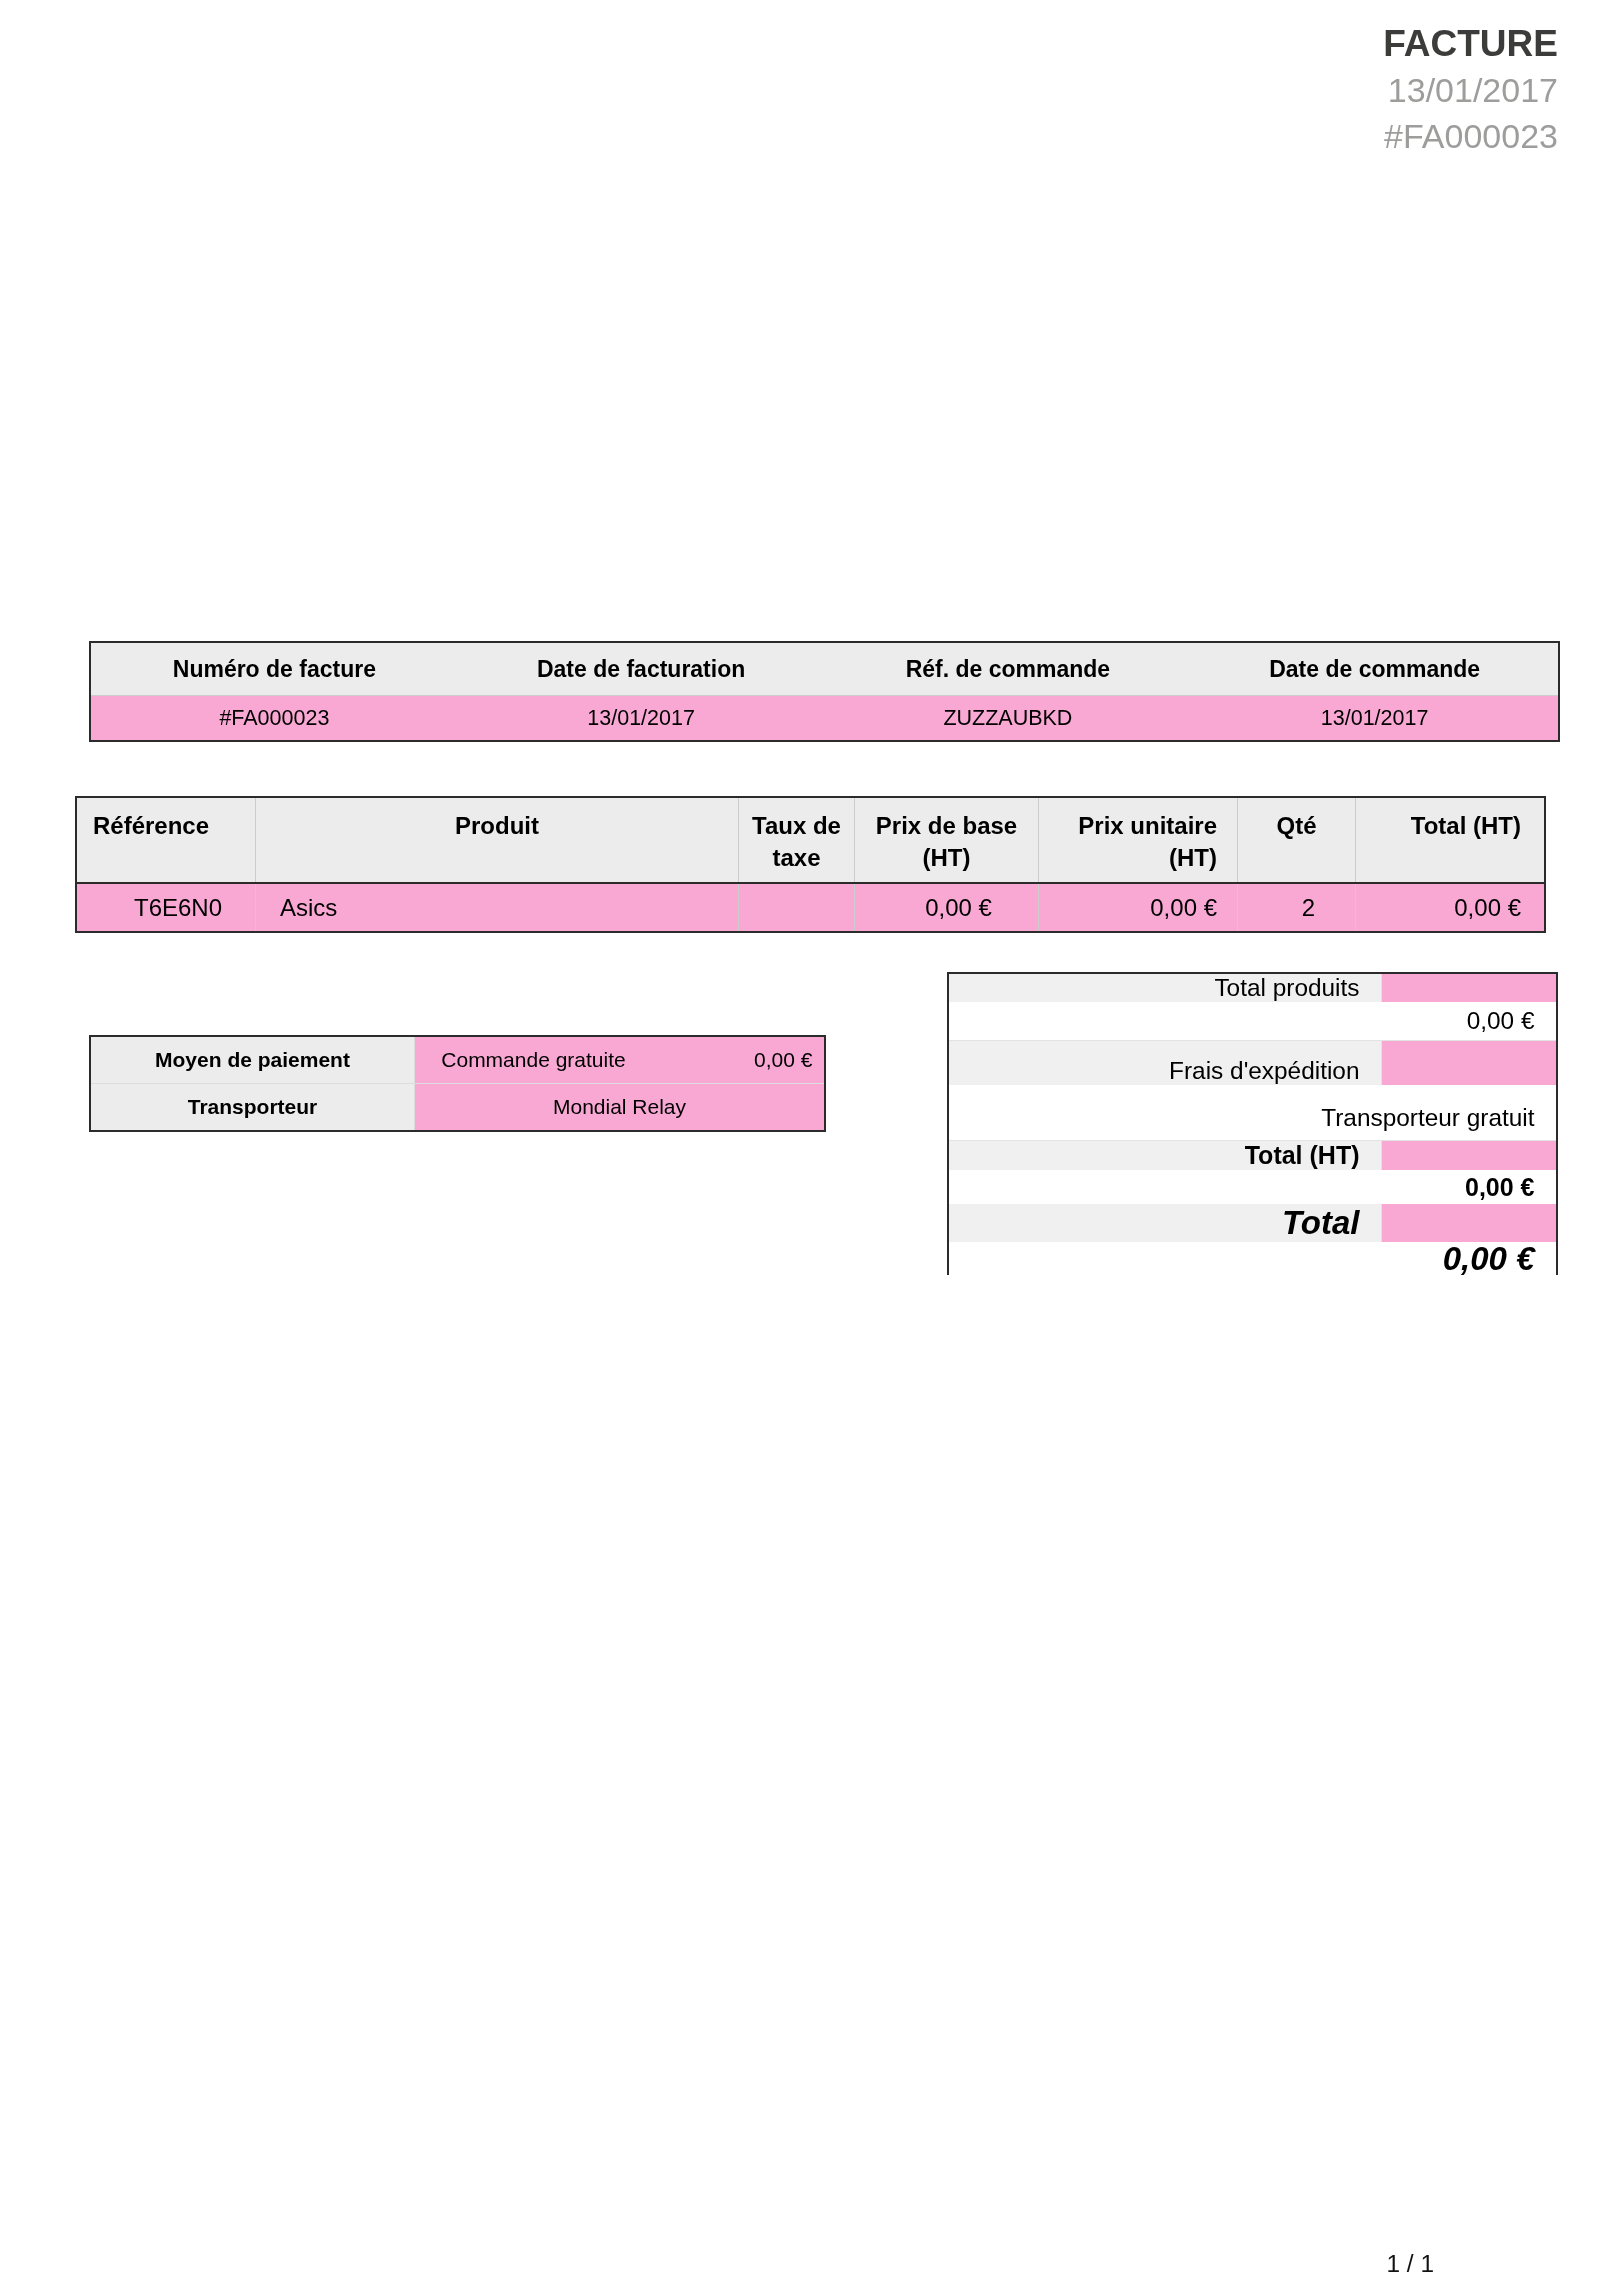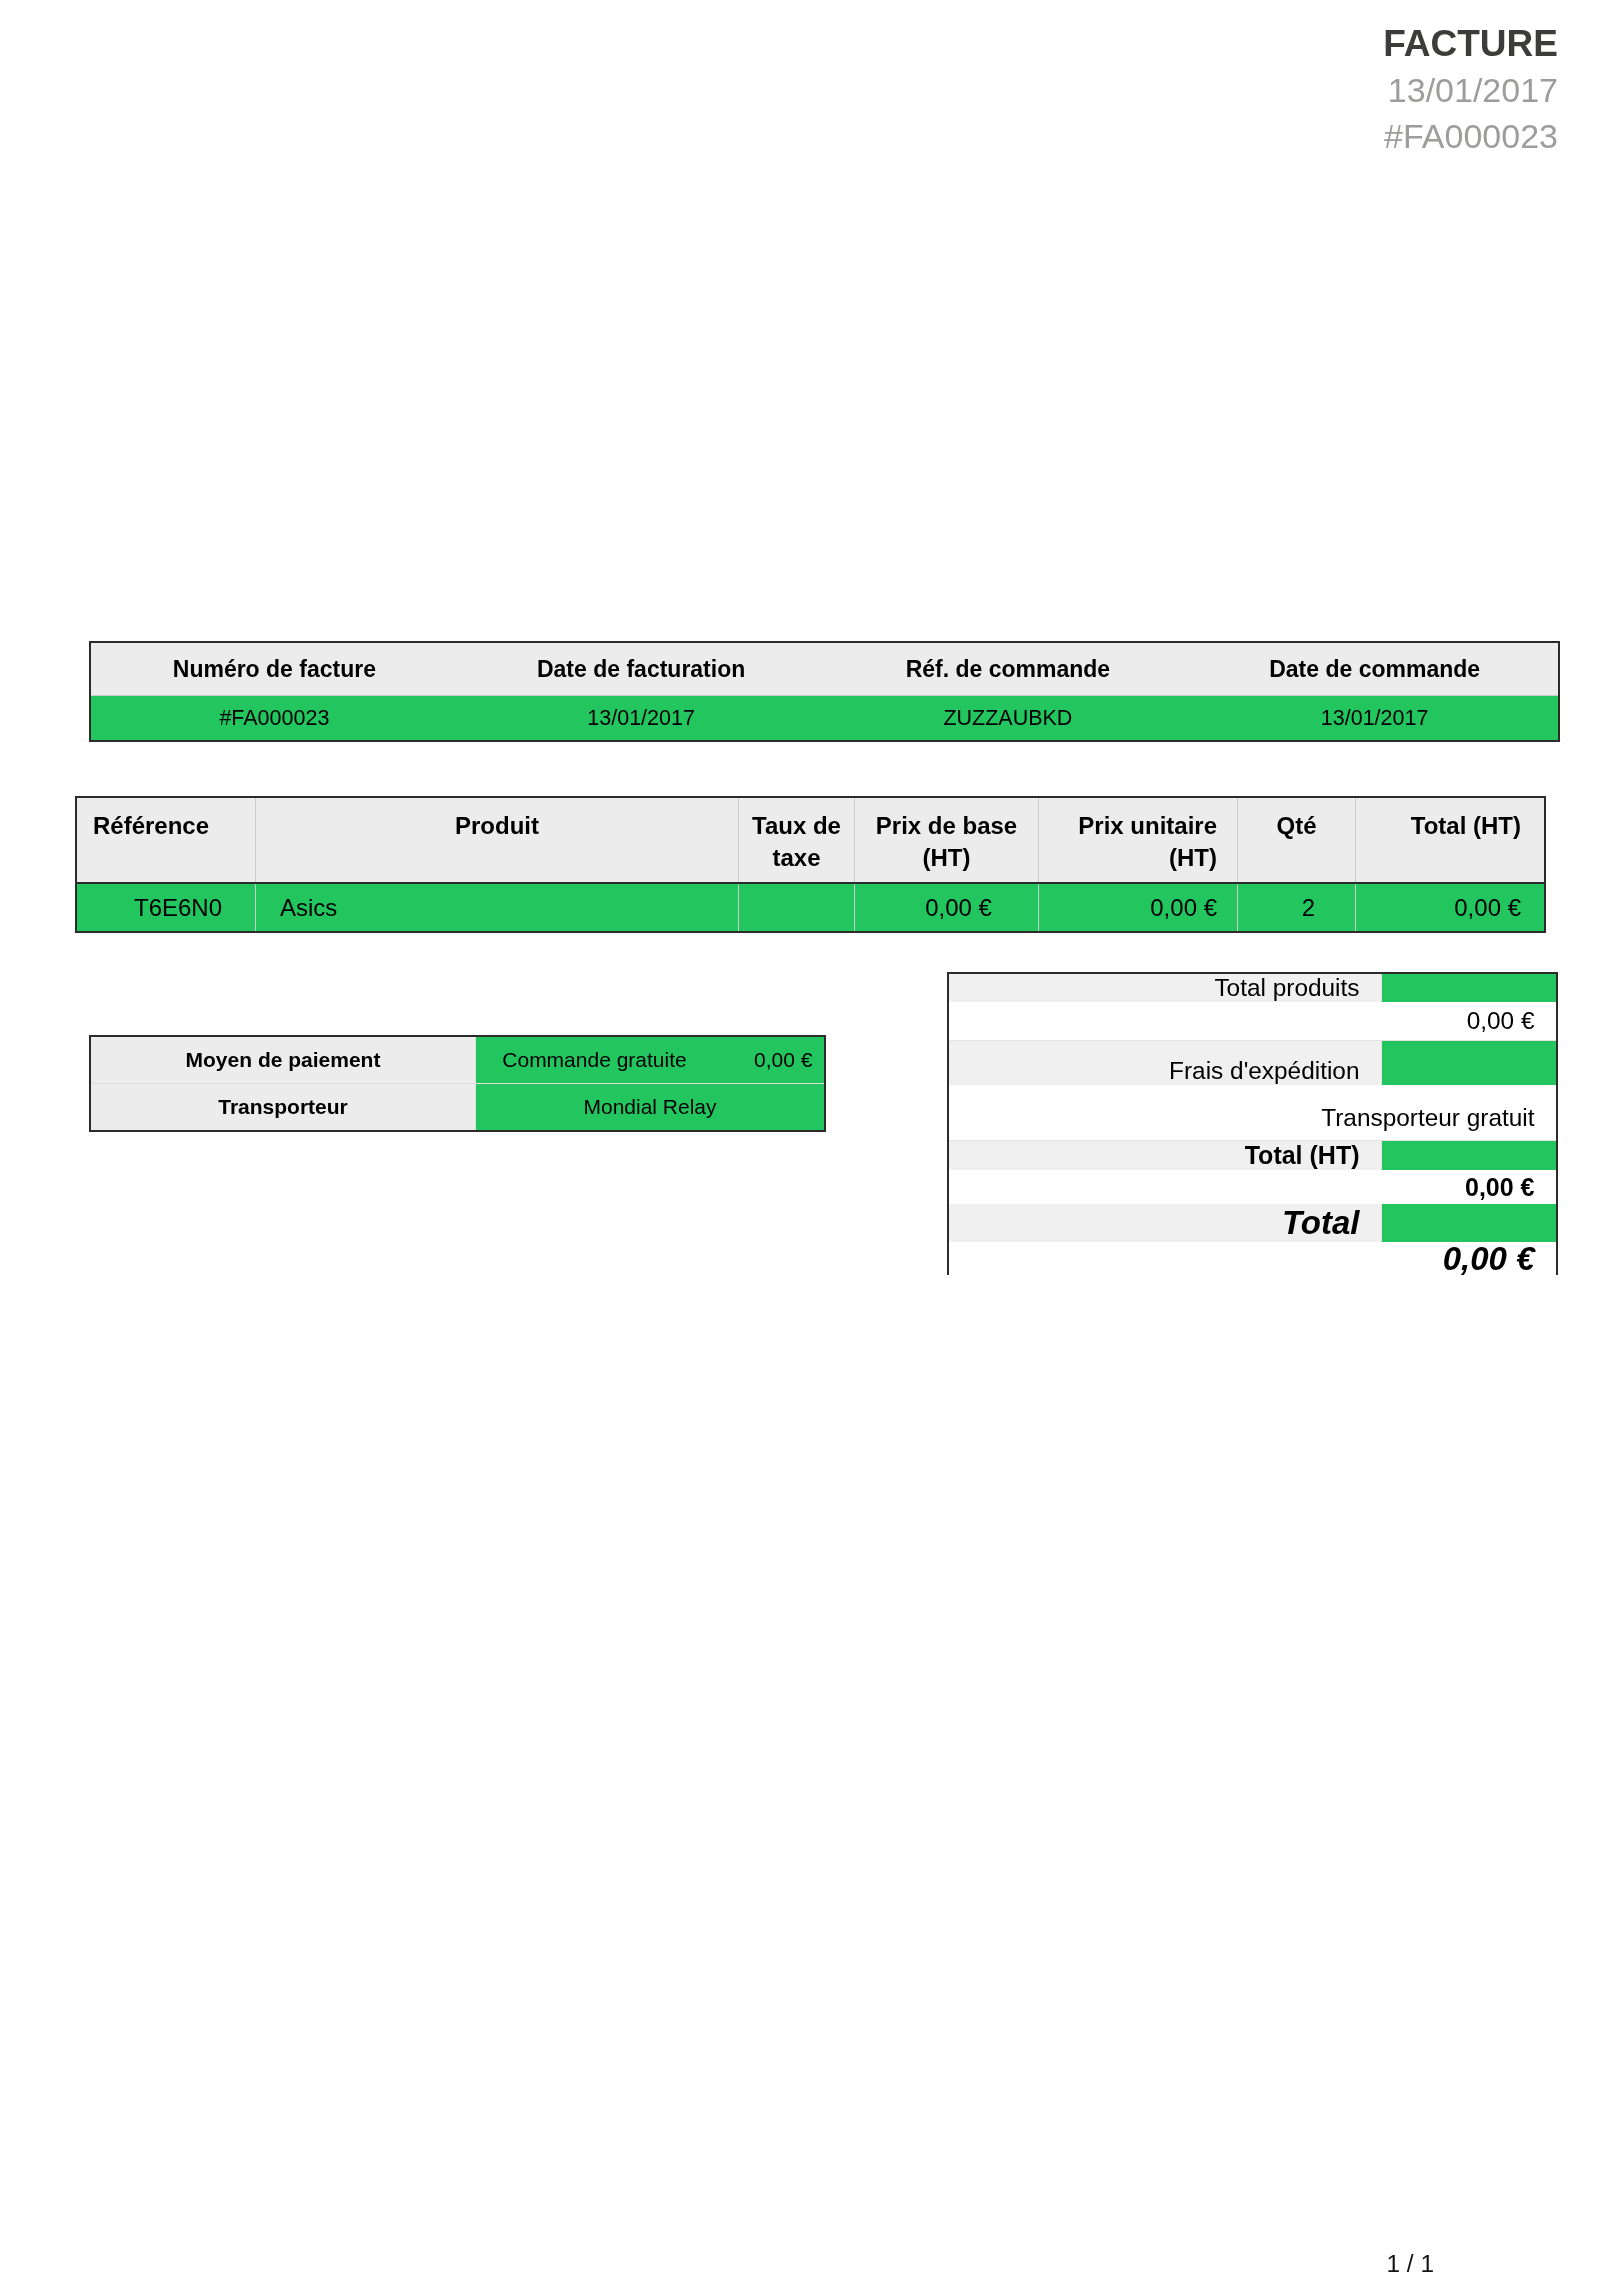--- a/index.html
+++ b/index.html
@@ -11,21 +11,21 @@
     color:#000000;
     overflow:hidden;
   }
 
   
   .doc-header { position:absolute; top:20px; right:65px; text-align:right; }
   .doc-title  { font-size:37px; font-weight:bold; color:#3c3c3b; line-height:47px; }
   .doc-sub    { font-size:34px; color:#9d9d9c; line-height:46px; }
 
   
-  .tbl { position:absolute; border:2.2px solid #2b2b2b; background:#22c55e; box-sizing:border-box; }
+  .tbl { position:absolute; border:2.2px solid #2b2b2b; background:#f9a8d4; box-sizing:border-box; }
   .row { display:flex; }
   .cell { box-sizing:border-box; display:flex; flex-direction:column; justify-content:center; }
 
   
   .info-table { left:89px; top:641px; width:1471px; }
   .info-head  { background:#ececec; height:52px; border-bottom:0.7px solid #cccccc; }
   .info-head .cell { flex:1; align-items:center; font-weight:bold; font-size:23px; }
   .info-vals  { height:44px; }
   .info-vals .cell { flex:1; align-items:center; font-size:21.5px; }
 
@@ -51,21 +51,21 @@
   .al-center { align-items:center; text-align:center; }
   .al-right  { align-items:flex-end; text-align:right; }
   .pl22 { padding-left:16px; } .pl14 { padding-left:10px; }
   .pr28 { padding-right:20px; } .pr32 { padding-right:23px; }
   .ph10 { padding-left:7.2px; padding-right:7.2px; }
 
   
   .payment-table { left:89px; top:1035px; width:737px; }
   .pay-row { height:46px; }
   .pay-row.first { border-bottom:0.7px solid #dddddd; }
-  .pay-label { width:385px; background:#ececec; border-right:0.7px solid #dddddd;
+  .pay-label { width:324px; background:#ececec; border-right:0.7px solid #dddddd;
                align-items:center; font-weight:bold; font-size:21px; text-align:center; }
   .pay-val-a { width:237px; align-items:center; font-size:21px; text-align:center; }
   .pay-val-b { flex:1; align-items:flex-end; padding-right:11.5px; font-size:21px; }
   .pay-val-full { flex:1; align-items:center; font-size:21px; text-align:center; }
 
   
   .totals-table { left:947px; top:972px; width:611px; }
   .tot-row { border-bottom:0.7px solid #e3e3e3;flex-direction:column; }
   .tot-row.last { border-bottom:none; }
   .tot-label { width:433px; background:#f0f0f0; border-right:0.7px solid #e3e3e3;

